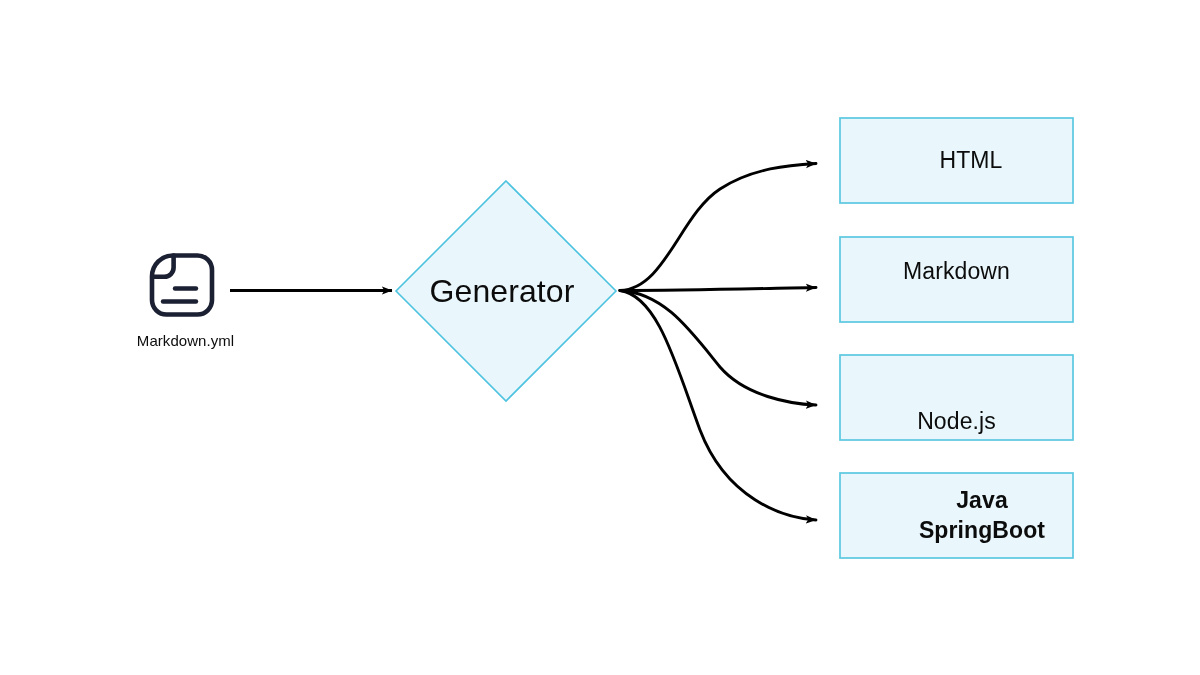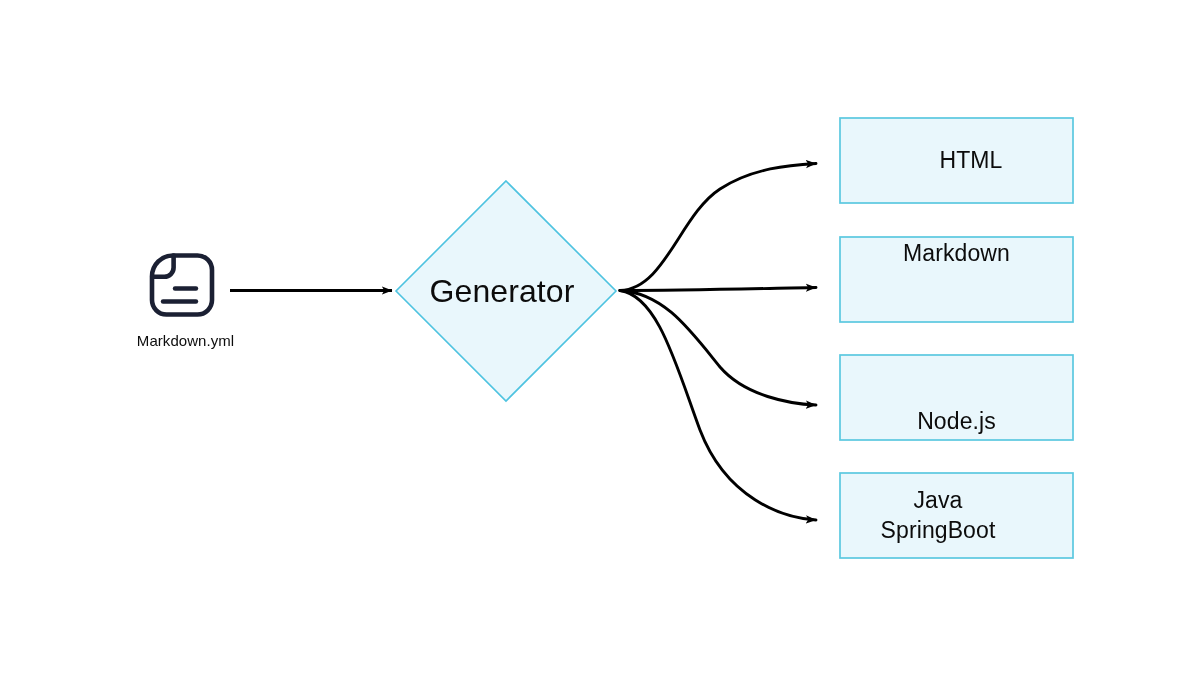--- a/index.html
+++ b/index.html
@@ -38,23 +38,23 @@
     height: 220px;
     font-size: 32px;
     letter-spacing: 0.1px;
   }
   .output-label {
     font-size: 23px;
     line-height: 1.28;
     letter-spacing: 0.1px;
   }
   #label-html      { left: 840px; top: 118px; width: 262px; height: 85px; }
-  #label-markdown  { left: 840px; top: 220px; width: 233px; height: 67px; }
+  #label-markdown  { left: 840px; top: 238px; width: 233px; height: 67px; }
   #label-nodejs    { left: 840px; top: 355px; width: 233px; height: 85px; margin-top: 24px; }
-  #label-java      { left: 844px; top: 473px; width: 188px; height: 85px; }
+  #label-java      { left: 888px; top: 473px; width: 188px; height: 85px; font-weight: bold; }
   #source-caption {
     left: 108px;
     top: 330px;
     width: 155px;
     height: 20px;
     font-size: 15px;
     letter-spacing: 0.05px;
   }
 </style>
 </head>

